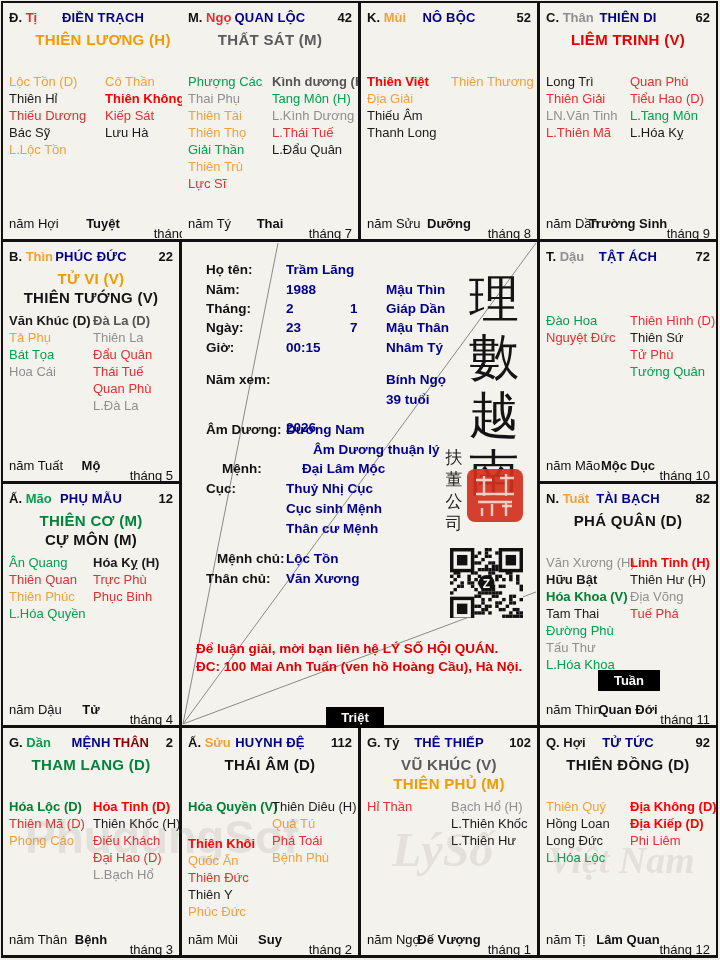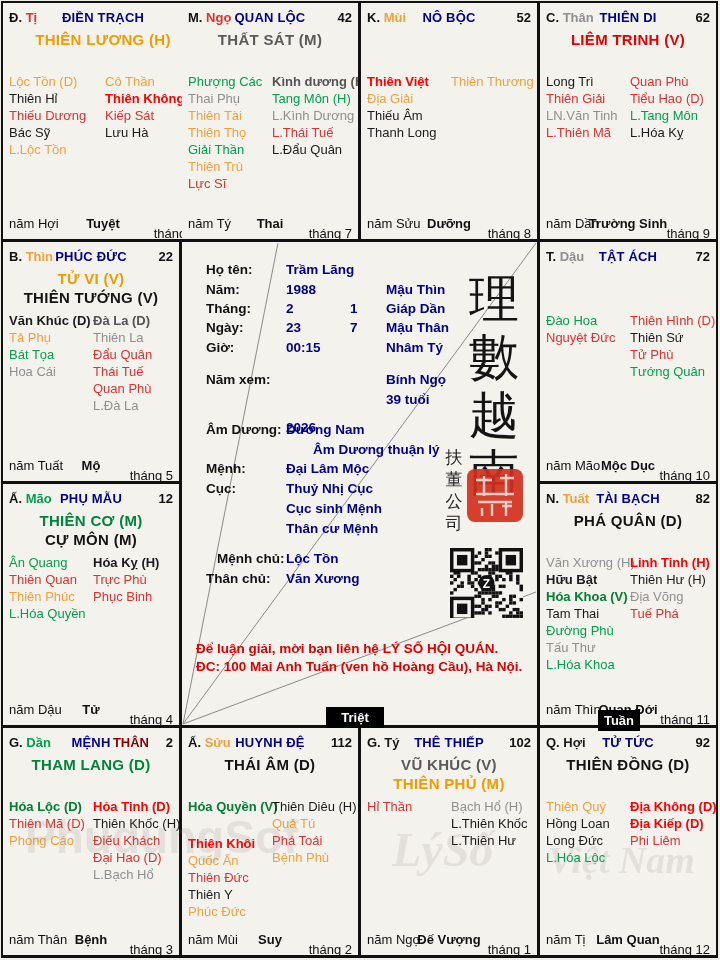--- a/index.html
+++ b/index.html
@@ -449,21 +449,21 @@
         <div class="inf-row" style="top: 150px; left: 0px; right: 0px;">
           <span class="inf-val" style="left: 204px;">39 tuổi</span>
         </div>
         <div class="inf-row" style="top: 180px; left: 0px; right: 0px;">
           <span class="inf-label" style="left: 24px;">Âm Dương:</span>
           <span class="inf-val" style="left: 104px;">Dương Nam</span>
         </div>
         <div class="inf-row" style="top: 200px; left: 0px; right: 0px;">
           <span class="inf-val" style="left: 131px;">Âm Dương thuận lý</span>
         </div>
-        <div class="inf-row" style="top: 219px; left: 0px; right: 0px; text-align: right;">
+        <div class="inf-row" style="top: 219px; left: 16px; right: 0px; text-align: right;">
           <span class="inf-label" style="left: 24px;">Mệnh:</span>
           <span class="inf-val" style="left: 104px;">Đại Lâm Mộc</span>
         </div>
         <div class="inf-row" style="top: 239px; left: 0px; right: 0px;">
           <span class="inf-label" style="left: 24px;">Cục:</span>
           <span class="inf-val" style="left: 104px;">Thuỷ Nhị Cục</span>
         </div>
         <div class="inf-row" style="top: 259px; left: 0px; right: 0px;">
           <span class="inf-val" style="left: 104px;">Cục sinh Mệnh</span>
         </div>
@@ -631,20 +631,20 @@
           <circle cx="36.5" cy="35" r="8" fill="#111"></circle>
           <text x="36.5" y="39.5" text-anchor="middle" font-size="12" font-weight="bold" fill="#fff" font-family="Liberation Sans, sans-serif">Z</text>
         </svg></div>
     <div id="contact">
         <div>Để luận giải, mời bạn liên hệ LÝ SỐ HỘI QUÁN.</div>
         <div>ĐC: 100 Mai Anh Tuấn (ven hồ Hoàng Cầu), Hà Nội.</div>
       </div>
   </div>
 
   <div class="tt-label" id="triet" style="left:326px;top:707px;">Triệt</div>
-  <div class="tt-label" id="tuan" style="left:598px;top:710px;width:42px;text-align:center;">Tuần</div>
+  <div class="tt-label" id="tuan" style="left:598px;top:670px;width:62px;text-align:center;">Tuần</div>
 
   <div id="wms">
       <div class="wm" style="left: 25px; top: 810px; font-size: 46px;">PhudungSof</div>
       <div class="wm" style="left: 392px; top: 822px; font-size: 48px; font-style: italic; font-family: &quot;Liberation Serif&quot;, &quot;DejaVu Serif&quot;, serif;">LýSố</div>
       <div class="wm" style="left: 548px; top: 838px; font-size: 38px; font-style: italic; font-family: &quot;Liberation Serif&quot;, &quot;DejaVu Serif&quot;, serif;">Việt Nam</div>
     </div>
 </div>
 
 </body></html>

